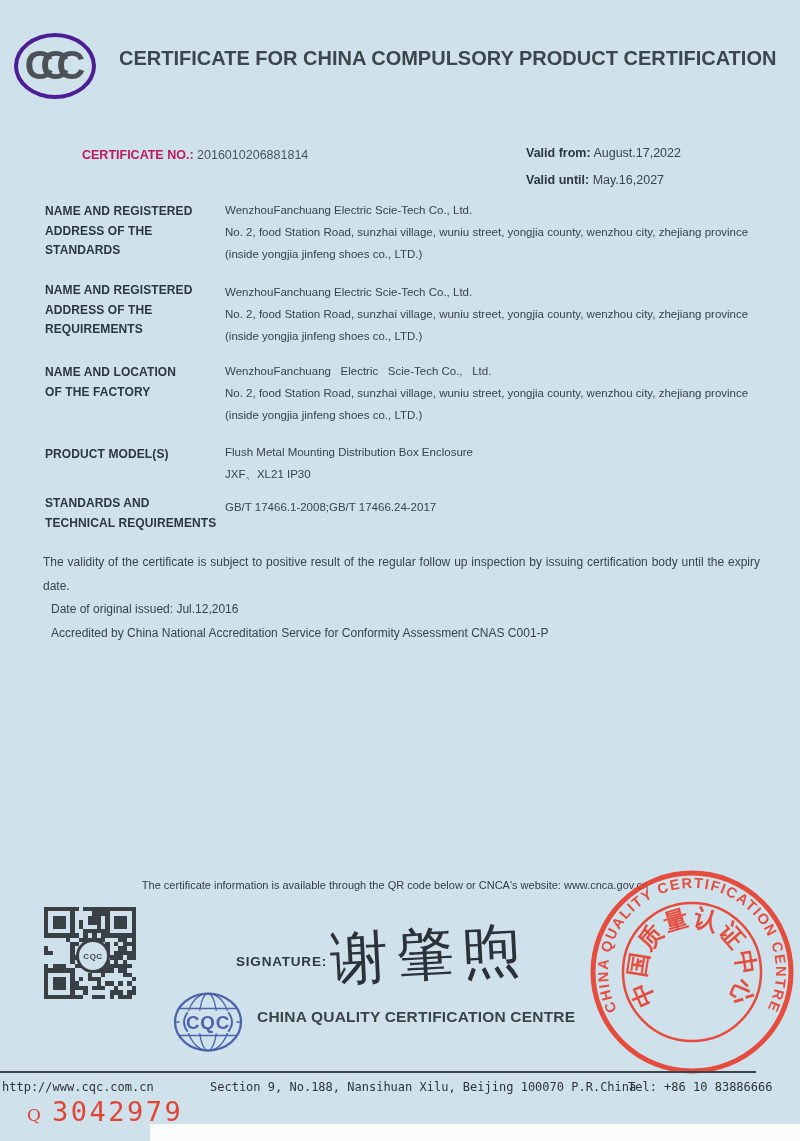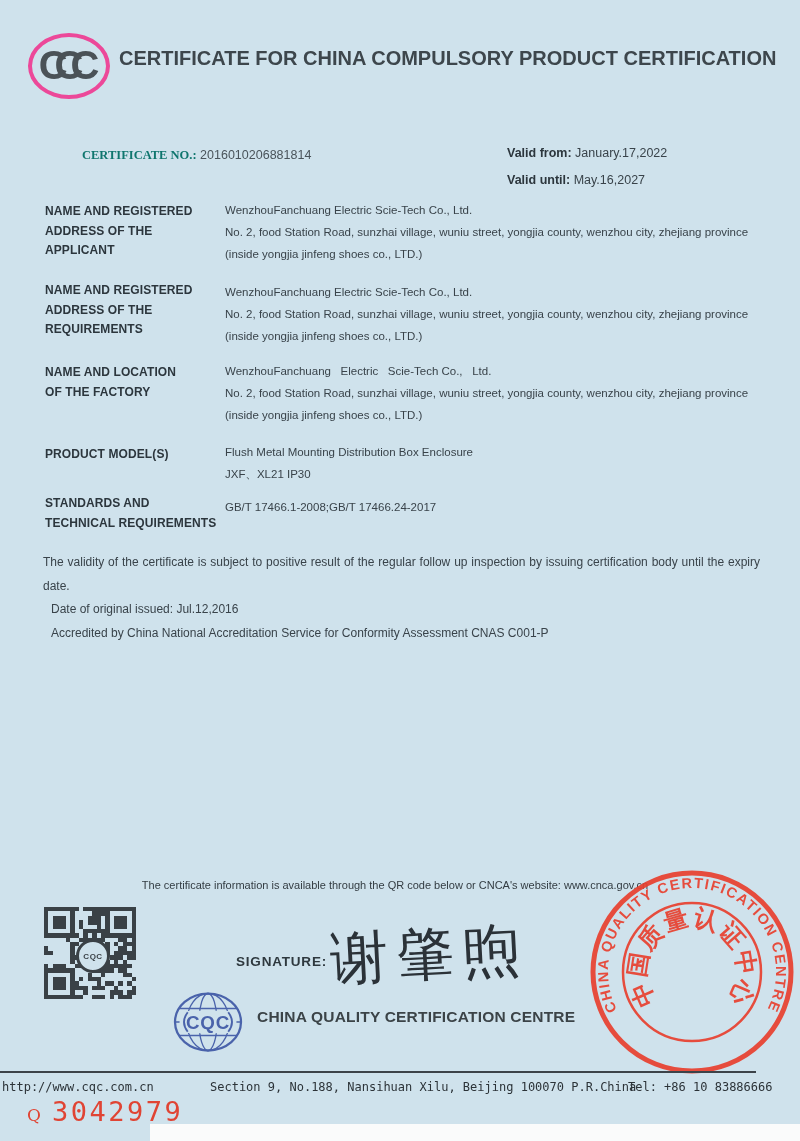--- a/index.html
+++ b/index.html
@@ -4,39 +4,39 @@
 <style>
   html,body { margin:0; padding:0; }
   .page {
     position:relative; width:800px; height:1141px;
     background:#cfe2ec; overflow:hidden;
     font-family:"Liberation Sans", sans-serif;
     color:#39434a;
   }
   
   .ccc-logo {
-    position:absolute; left:28px; top:33px; width:74px; height:58px;
-    border:4px solid #ec4899; border-radius:50%;
+    position:absolute; left:14px; top:33px; width:74px; height:58px;
+    border:4px solid #4c1d95; border-radius:50%;
     display:flex; align-items:center; justify-content:center;
   }
   .ccc-logo span {
     font-size:40px; font-weight:bold; color:#4a5257;
     letter-spacing:-13px; padding-right:13px; line-height:1;
     transform:translateY(-1px);
   }
   .doc-title {
     position:absolute; left:119px; top:47px; width:660px;
     font-size:20px; font-weight:bold; color:#3d464c; letter-spacing:0px;
   }
   
   .cert-no { position:absolute; left:82px; top:148px; font-size:12.5px; }
-  .cert-no b { color:#0f766e;font-family:Liberation Serif, serif; }
+  .cert-no b { color:#be185d; }
   .cert-no span.val { color:#4a545b; }
   .valid-line { position:absolute; left:507px; font-size:12.5px; }
-  .valid-line b { color:#2c363d; }
+  .valid-line b { color:#2c363d;margin-left:19px; }
   
   .s-label {
     position:absolute; left:45px; width:178px;
     font-weight:bold; font-size:12px; line-height:19.5px;
     color:#2c363d; letter-spacing:0.1px;
   }
   .s-value {
     position:absolute; left:225px; width:578px;
     font-size:11.5px; line-height:22px; color:#39434a;
   }
@@ -111,30 +111,30 @@
     <span>CCC</span>
   </div>
   <div class="doc-title">CERTIFICATE FOR CHINA COMPULSORY PRODUCT CERTIFICATION</div>
 
   <div class="cert-no">
     <b>CERTIFICATE NO.:</b>
     <span class="val">2016010206881814</span>
   </div>
   <div class="valid-line" style="top:146px">
     <b>Valid from:</b>
-    <span>January.17,2022</span>
+    <span>August.17,2022</span>
   </div>
   <div class="valid-line" style="top:173px">
     <b>Valid until:</b>
     <span>May.16,2027</span>
   </div>
 
   <div class="s-label" style="top:202px">
     <div>NAME AND REGISTERED</div>
-    <div>ADDRESS OF THE APPLICANT</div>
+    <div>ADDRESS OF THE STANDARDS</div>
   </div>
   <div class="s-value" style="top:199px">
     <div>WenzhouFanchuang Electric Scie-Tech Co., Ltd.</div>
     <div>No. 2, food Station Road, sunzhai village, wuniu street, yongjia county, wenzhou city, zhejiang province</div>
     <div>(inside yongjia jinfeng shoes co., LTD.)</div>
   </div>
 
   <div class="s-label" style="top:281px">
     <div>NAME AND REGISTERED</div>
     <div>ADDRESS OF THE</div>

